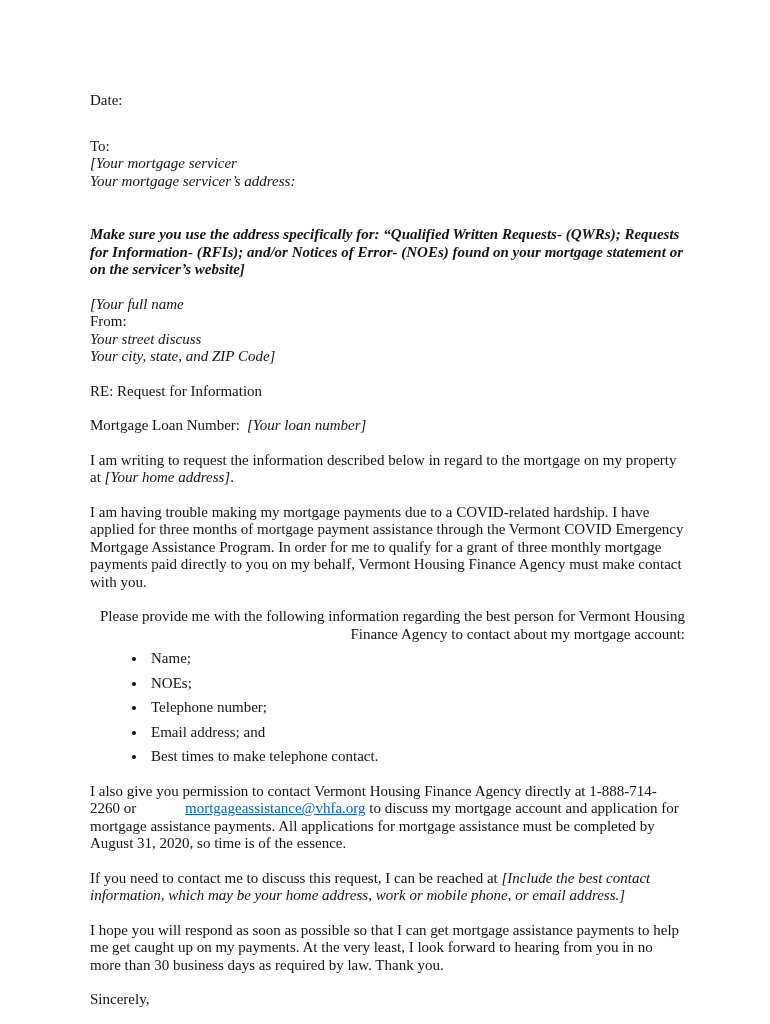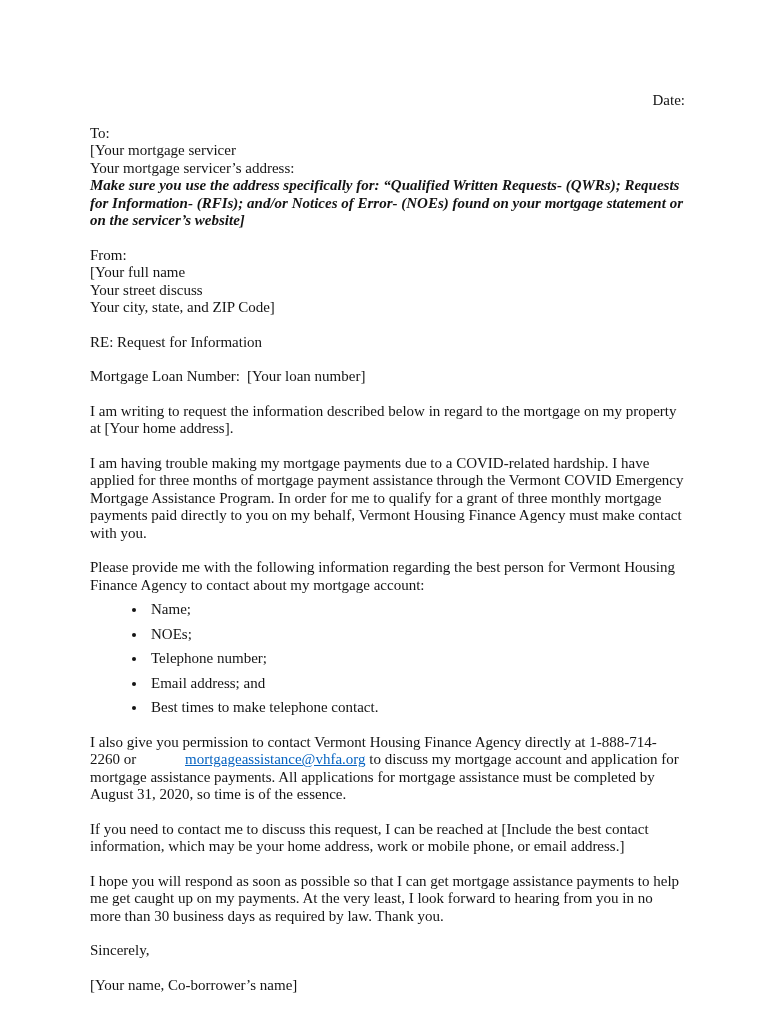--- a/index.html
+++ b/index.html
@@ -14,24 +14,24 @@
     width: 770px;
     min-height: 1024px;
     margin: 0 auto;
     background: var(--background, #ffffff);
     padding: 92px 85px 40px 90px;
     font-size: 15px;
     line-height: 17.5px;
   }
   .line { margin: 0; }
   .block { margin: 0 0 17px 0; }
-  .block.no-gap { margin-bottom: 0; }
-  .date-block { margin-bottom: 15px; text-align: right; }
-  .italic { }
-  .bold-italic { font-style: italic; font-weight: bold; }
+  .block.no-gap { margin-bottom: 0; text-align: right; }
+  .date-block { margin-bottom: 28px; }
+  .italic { font-style: italic; }
+  .bold-italic { font-style: italic; font-weight: bold; margin-top: 36px; }
   .loan-ph { margin-left: 7px; margin-top: 16px; }
   .link {
     color: var(--link, #0563C1);
     text-decoration: underline;
     cursor: pointer;
     margin-left: 45px;
   }
   ul.bullets {
     list-style: disc outside;
     margin: 0 0 17px 0;
@@ -47,22 +47,22 @@
   <p class="line date-block">Date:</p>
 
   <div class="block">
     <p class="line">To:</p>
     <p class="line italic">[Your mortgage servicer</p>
     <p class="line italic">Your mortgage servicer’s address:</p>
     <p class="line bold-italic">Make sure you use the address specifically for: “Qualified Written Requests- (QWRs); Requests for Information- (RFIs); and/or Notices of Error- (NOEs) found on your mortgage statement or on the servicer’s website]</p>
   </div>
 
   <div class="block">
+    <p class="line italic">[Your full name</p>
     <p class="line">From:</p>
-    <p class="line italic">[Your full name</p>
     <p class="line italic">Your street discuss</p>
     <p class="line italic">Your city, state, and ZIP Code]</p>
   </div>
 
   <p class="line block">RE: Request for Information</p>
 
   <p class="line block"><span>Mortgage Loan Number:</span><span class="italic loan-ph">[Your loan number]</span></p>
 
   <p class="line block"><span>I am writing to request the information described below in regard to the mortgage on my property at </span><span class="italic">[Your home address]</span><span>.</span></p>
 

